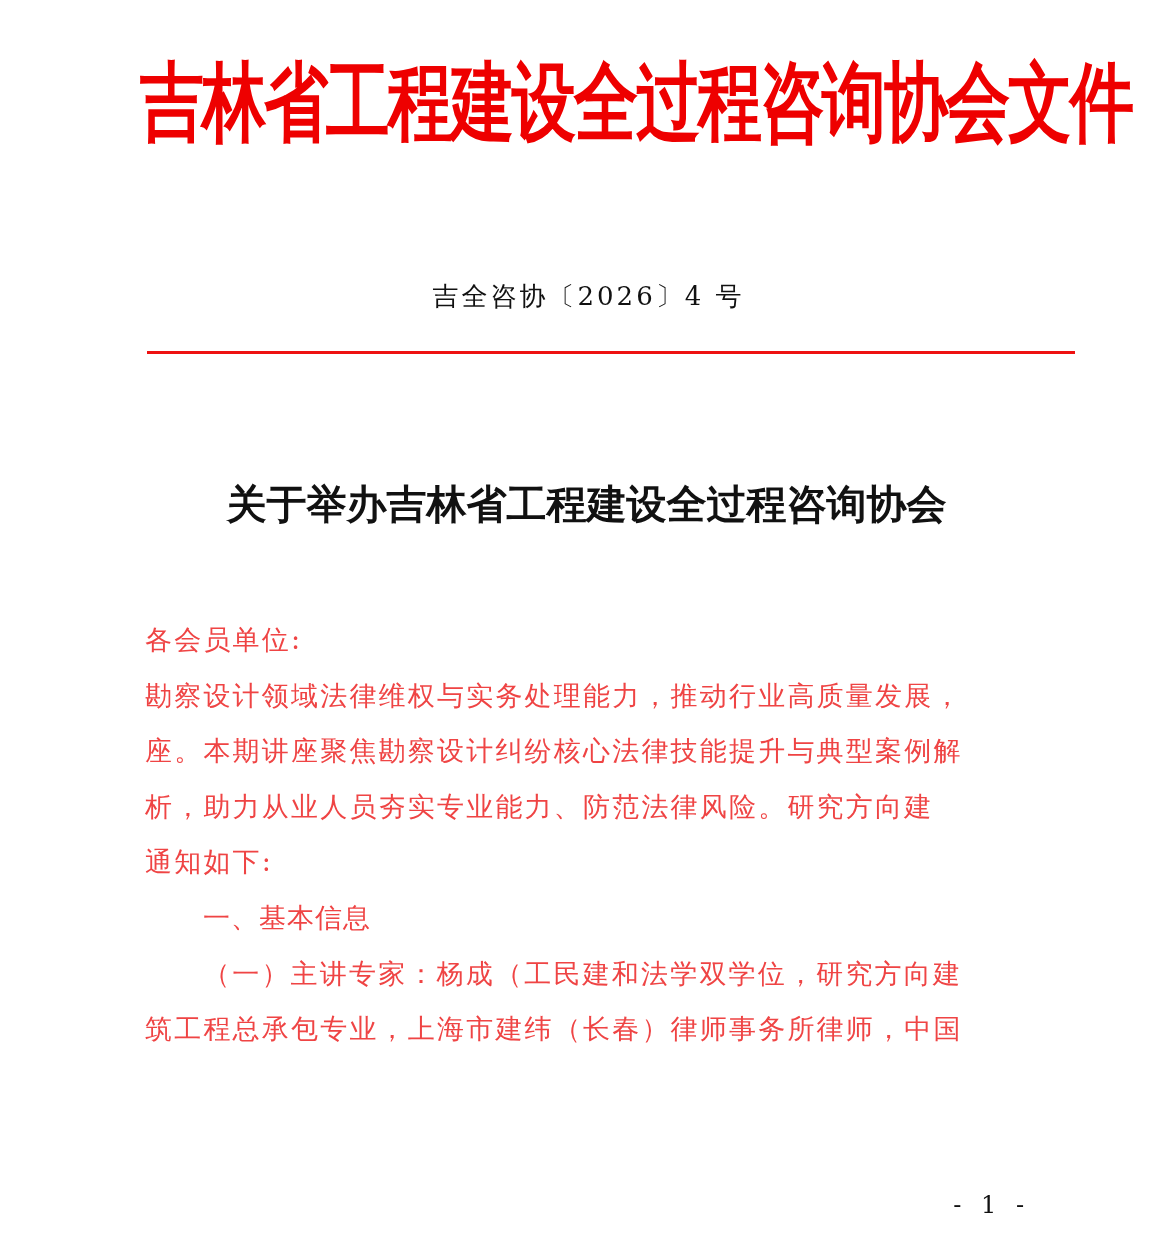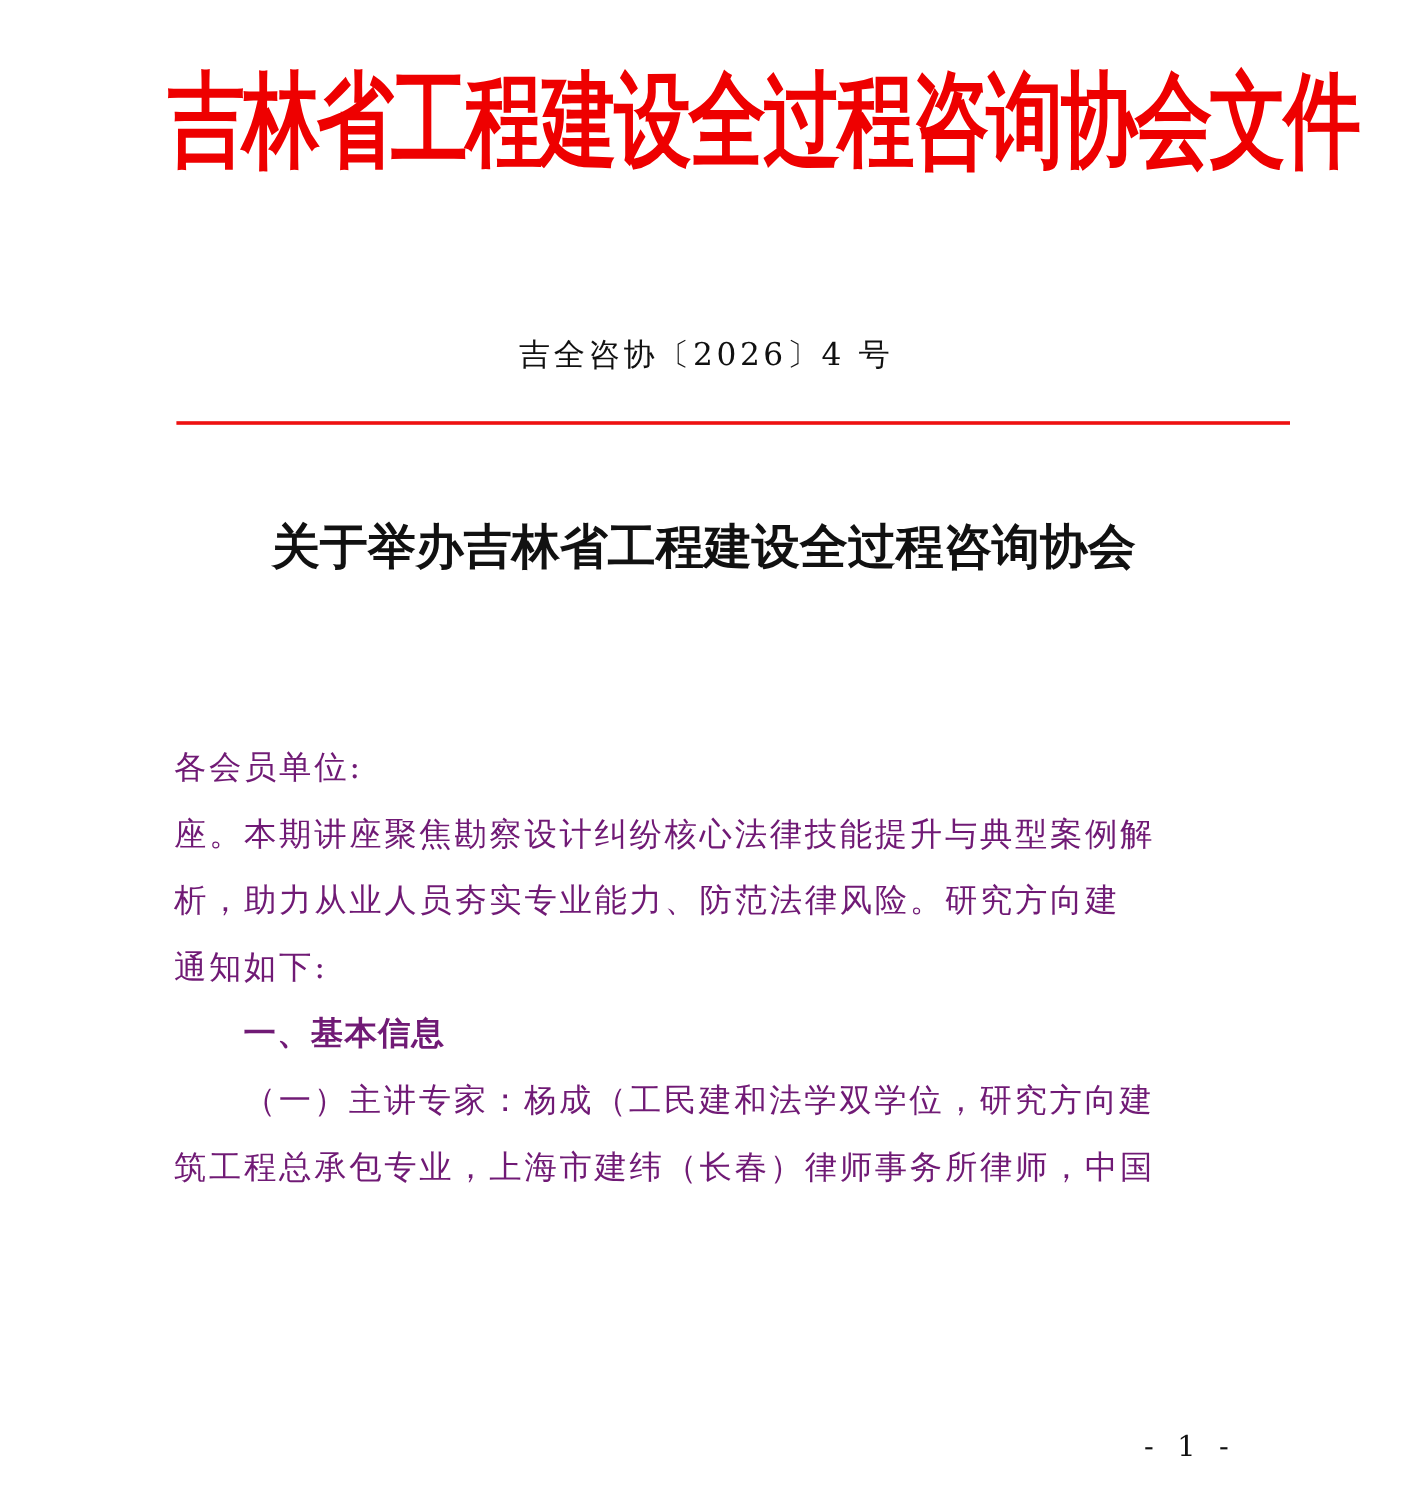--- a/index.html
+++ b/index.html
@@ -67,40 +67,41 @@
       text-align: center;
       font-weight: bold;
       font-size: 40px;
       line-height: 64px;
       letter-spacing: 0px;
       color: #111;
     }
     .title .line {
       display: block;
       white-space: nowrap;
+      margin-top: 48px;
     }
     .body-text {
       position: absolute;
       left: 145px;
       top: 612px;
       width: 885px;
       font-size: 27px;
       line-height: 55.6px;
-      color: #701a75;
+      color: #ef4444;
     }
     .body-text .row {
       display: block;
       white-space: nowrap;
       letter-spacing: 2.2px;
       height: 55.6px;
     }
     .indent { padding-left: 58px; }
     .heading {
       font-family: "DejaVu Sans", "Liberation Sans", sans-serif;
-      font-weight: bold;
+      font-weight: normal;
       letter-spacing: 1px !important;
     }
     .page-number {
       position: absolute;
       left: 950px;
       top: 1187px;
       width: 80px;
       text-align: right;
       font-size: 24px;
       line-height: 36px;
@@ -118,20 +119,21 @@
   <div class="doc-number">吉全咨协〔2026〕4 号</div>
 
   <div class="red-rule"></div>
 
   <div class="title">
     <span class="line">关于举办吉林省工程建设全过程咨询协会</span>
   </div>
 
   <div class="body-text">
     <span class="row">各会员单位:</span>
+    <span class="row">勘察设计领域法律维权与实务处理能力，推动行业高质量发展，</span>
     <span class="row">座。本期讲座聚焦勘察设计纠纷核心法律技能提升与典型案例解</span>
     <span class="row">析，助力从业人员夯实专业能力、防范法律风险。研究方向建</span>
     <span class="row">通知如下:</span>
     <span class="row indent heading">一、基本信息</span>
     <span class="row indent">（一）主讲专家：杨成（工民建和法学双学位，研究方向建</span>
     <span class="row">筑工程总承包专业，上海市建纬（长春）律师事务所律师，中国</span>
   </div>
 
   <div class="page-number">- 1 -</div>
 

